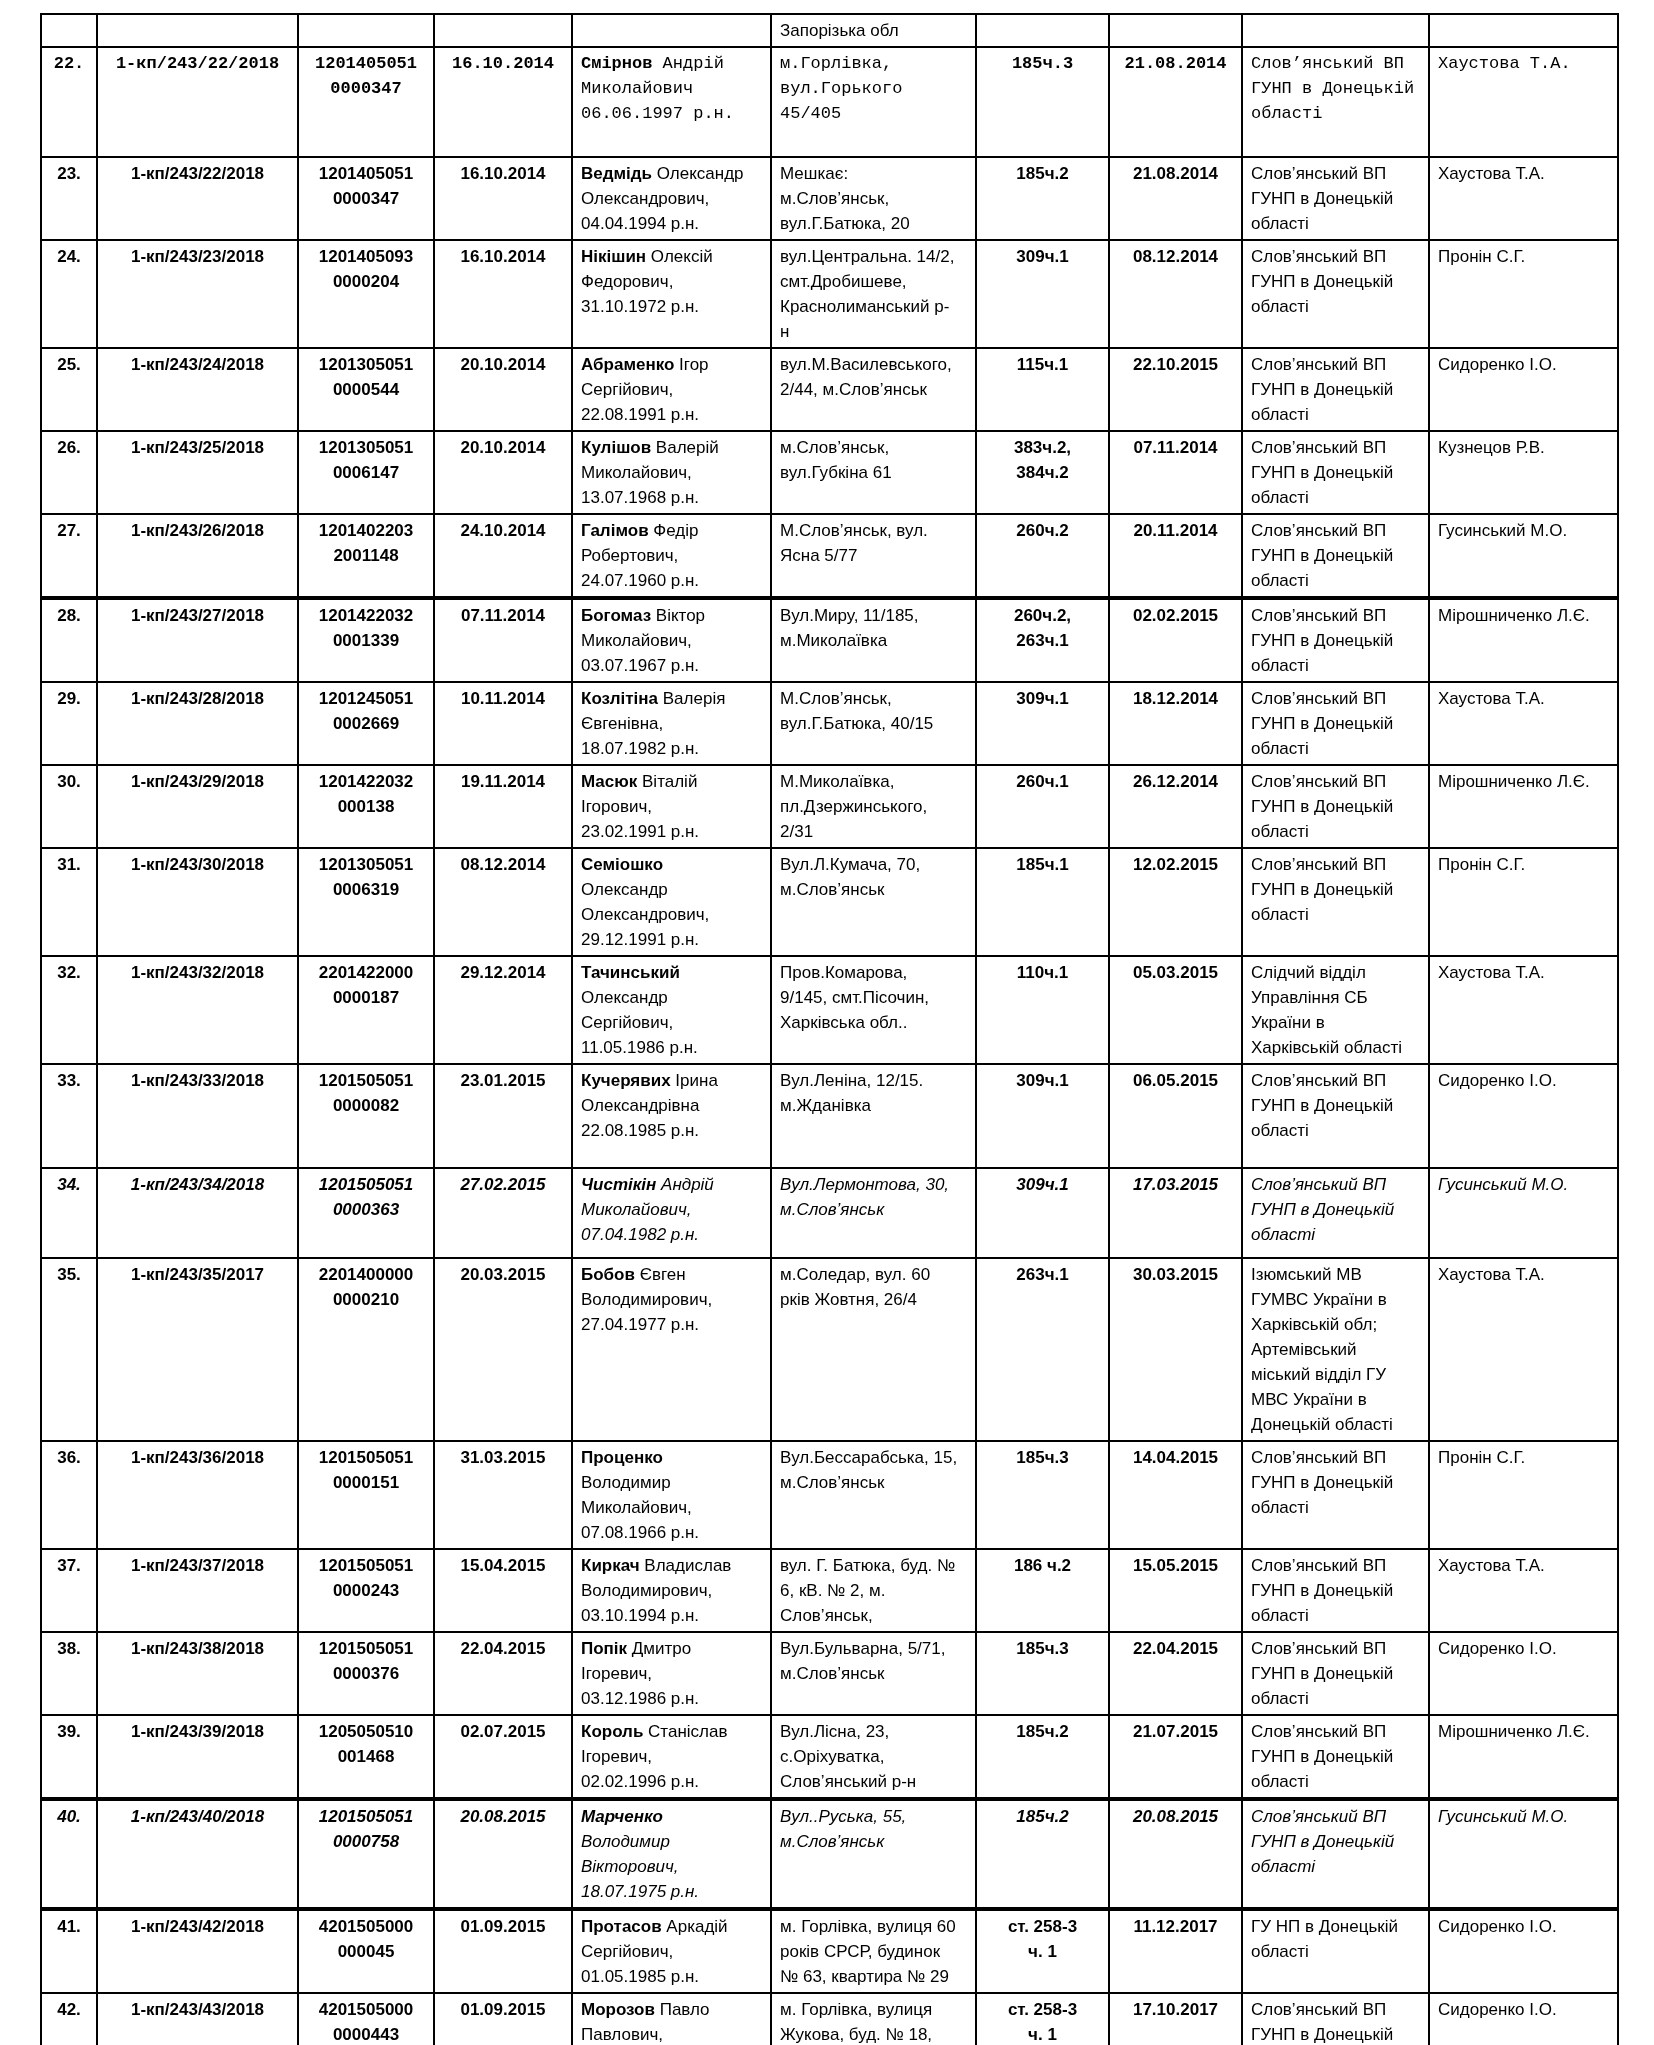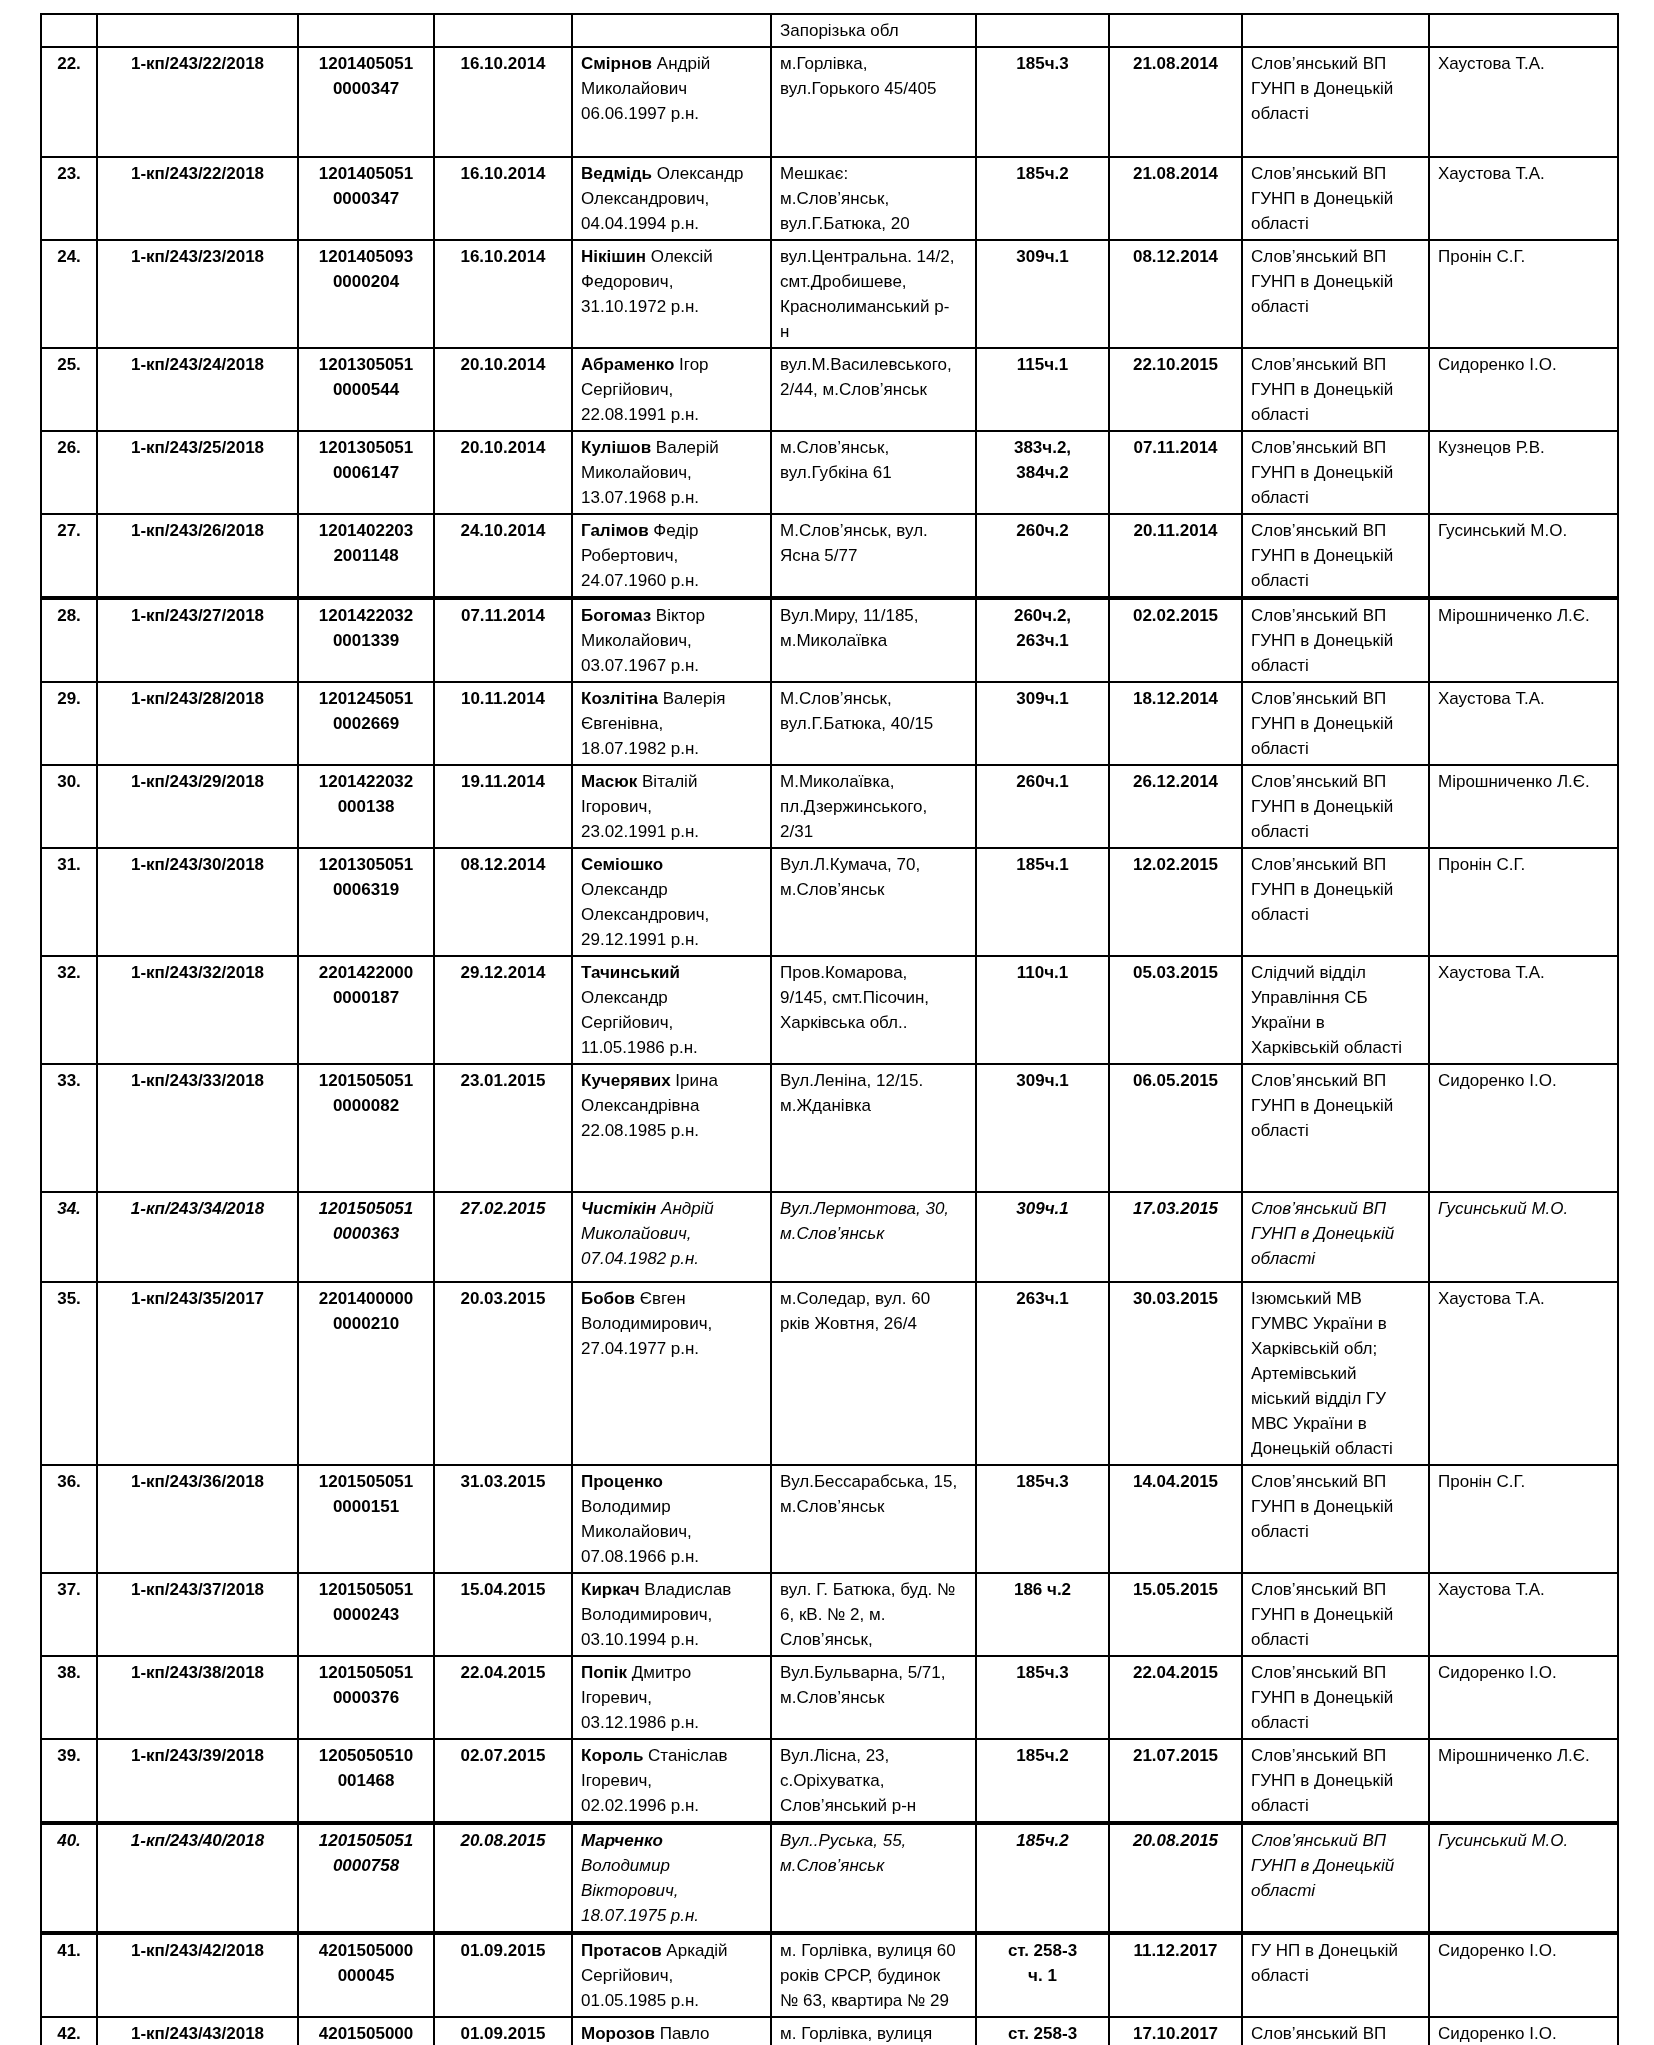--- a/index.html
+++ b/index.html
@@ -37,32 +37,32 @@
   td.center{ text-align:center; padding:3px 2px; }
   td.bold{ font-weight:700; }
   .surname{ font-weight:700; }
   
   col.c1{width:56px;}  col.c2{width:201px;} col.c3{width:136px;}
   col.c4{width:138px;} col.c5{width:199px;} col.c6{width:205px;}
   col.c7{width:133px;} col.c8{width:133px;} col.c9{width:187px;}
   col.c10{width:189px;}
   
   tbody tr:nth-child(1){height:26px;}
-  tbody tr:nth-child(2){height:110px;}
+  tbody tr:nth-child(2){height:110px;font-family:Liberation Mono, monospace;}
   tbody tr:nth-child(3){height:77px;}
   tbody tr:nth-child(4){height:104px;margin-left:28px;}
   tbody tr:nth-child(5){height:78px;}
   tbody tr:nth-child(6){height:77px;}
   tbody tr:nth-child(7){height:77px;}
   tbody tr:nth-child(8){height:78px;}
   tbody tr:nth-child(9){height:78px;}
   tbody tr:nth-child(10){height:78px;}
   tbody tr:nth-child(11){height:104px;}
   tbody tr:nth-child(12){height:104px;}
-  tbody tr:nth-child(13){height:128px;}
+  tbody tr:nth-child(13){height:104px;}
   tbody tr:nth-child(14){height:90px;font-style:italic;}
   tbody tr:nth-child(15){height:180px;margin-top:13px;}
   tbody tr:nth-child(16){height:104px;}
   tbody tr:nth-child(17){height:78px;}
   tbody tr:nth-child(18){height:77px;}
   tbody tr:nth-child(19){height:79px;}
   tbody tr:nth-child(20){height:104px;font-style:italic;}
   tbody tr:nth-child(21){height:78px;}
   tbody tr:nth-child(22){height:78px;}
   tbody tr:nth-child(23){height:80px;}

